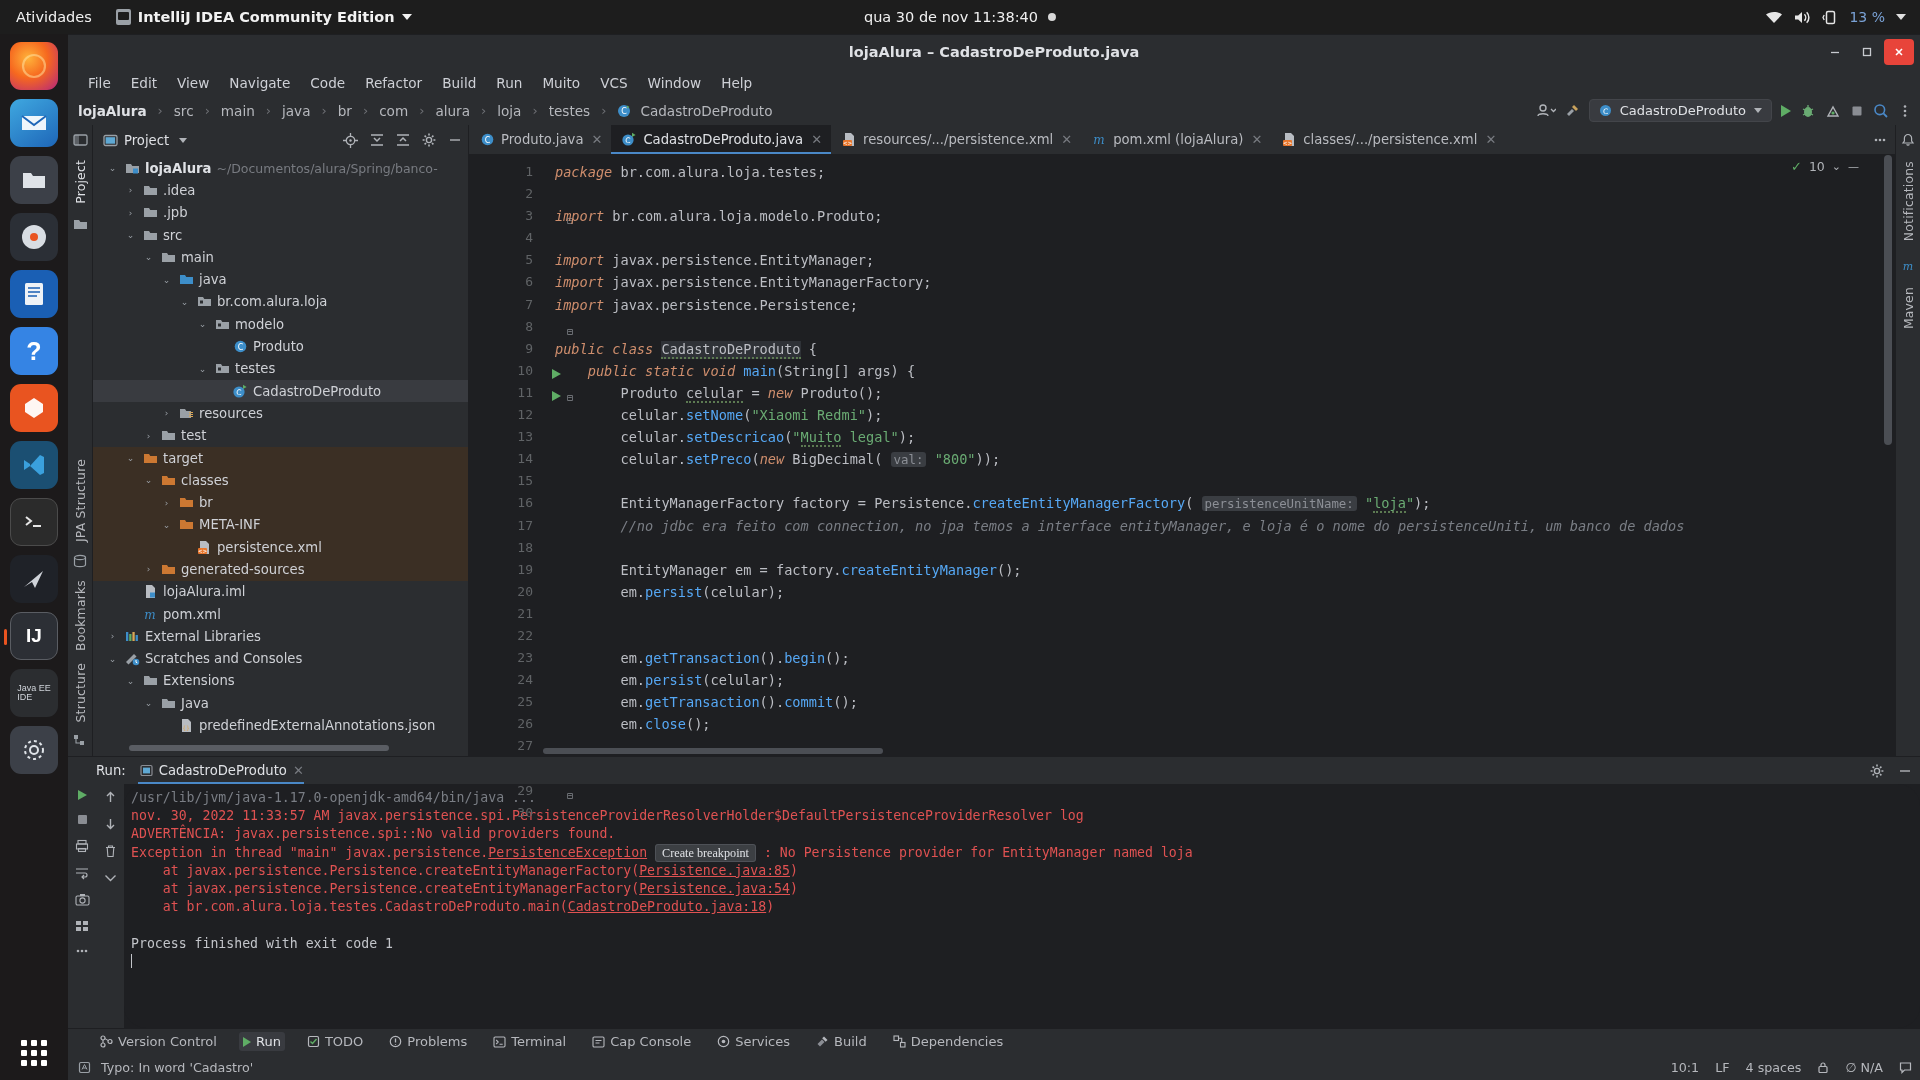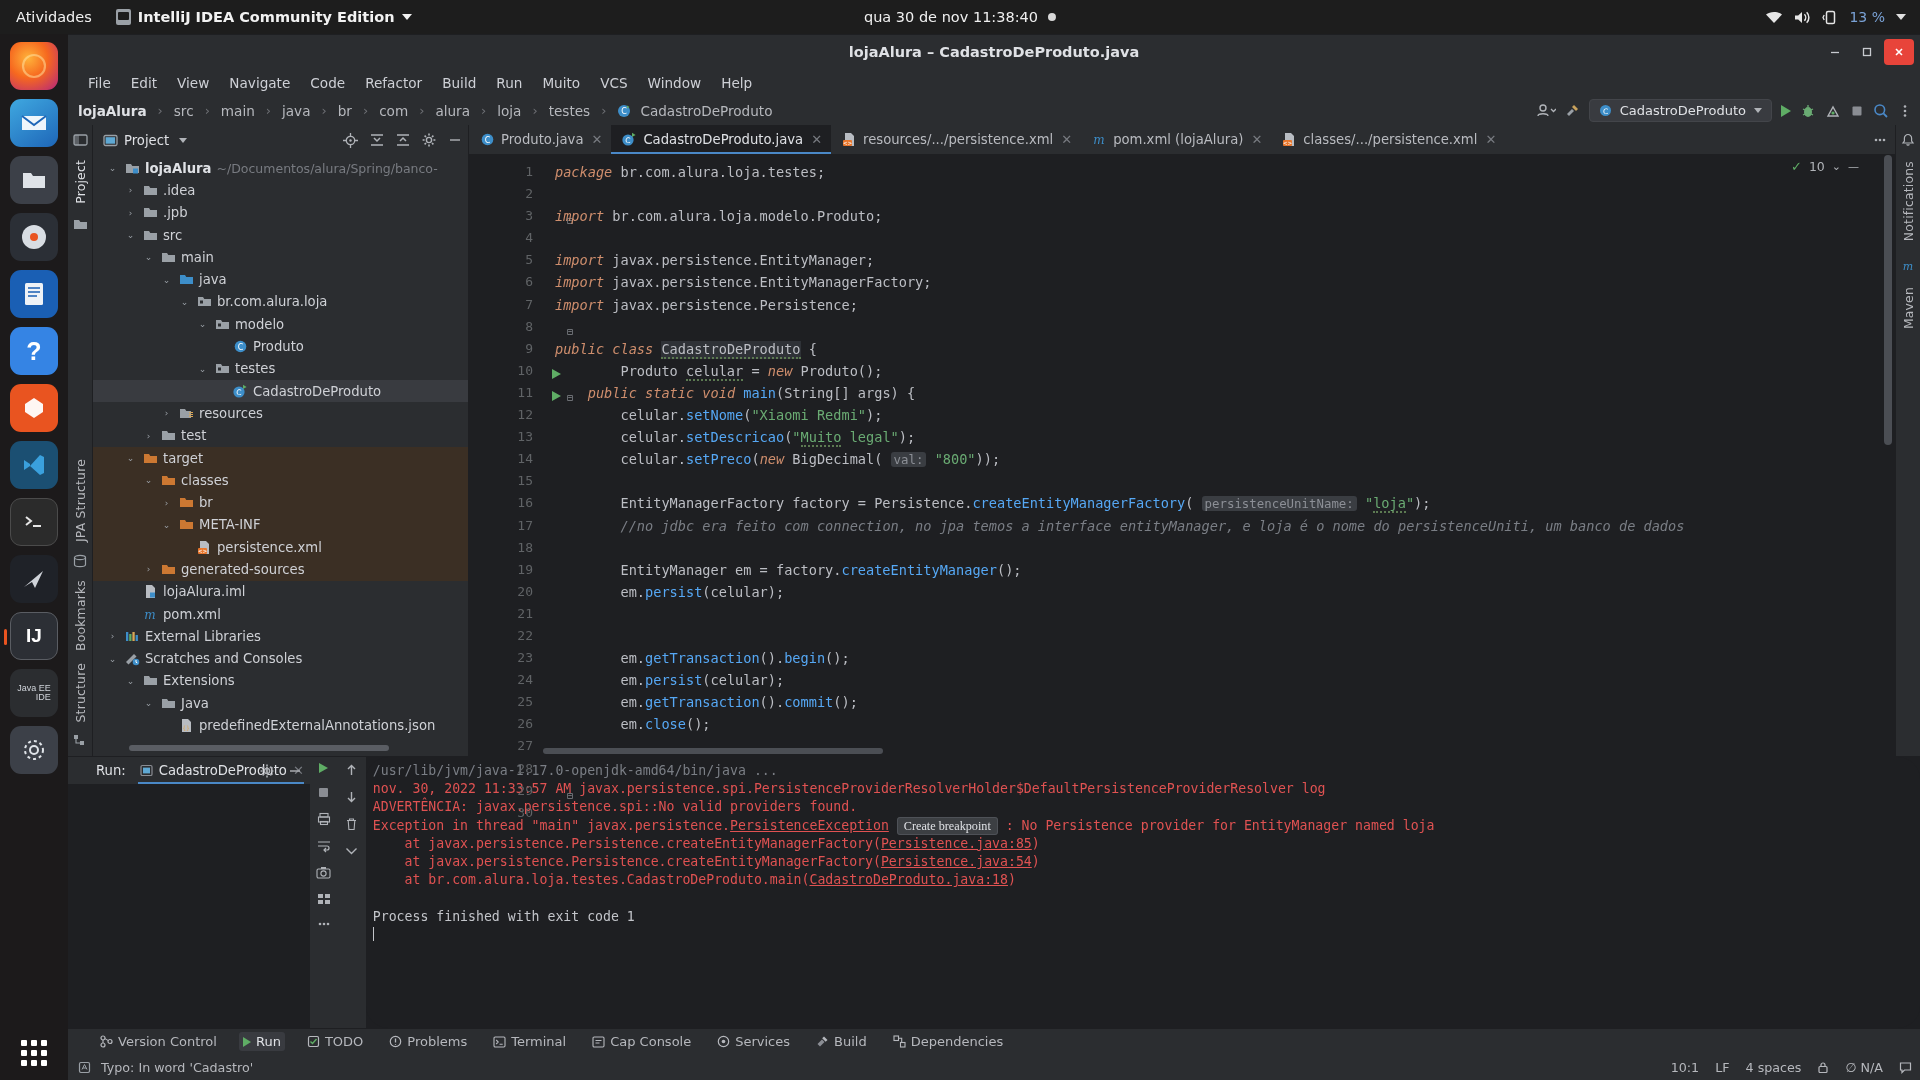--- a/index.html
+++ b/index.html
@@ -187,21 +187,21 @@
   .editor-hscroll i { display:block; height:6px; width: 340px; background:#4b4e54; border-radius:3px;}
 
   
   .rightstrip {
     width: 25px; flex: 0 0 25px; background: #2b2d30; border-left: 1px solid #1e1f22;
     display: flex; flex-direction: column; align-items: center; padding-top: 8px; gap: 14px;
   }
 
   
   .runpanel {
-    height: 272px; flex: 0 0 272px; background: #1e1f22; display: flex; flex-direction: row;
+    height: 272px; flex: 0 0 272px; background: #1e1f22; display: flex; flex-direction: column;
     border-top: 1px solid #1e1f22;
   }
   .run-header {
     height: 27px; flex: 0 0 27px; background: #2b2d30; display:flex; align-items:center;
     padding-left: 28px; gap: 12px; font-size: 13.2px; color:#dfe1e5; position: relative;
   }
   .run-tab { display:flex; align-items:center; gap:6px; position: relative; padding: 0 6px 0 2px; height: 27px;}
   .run-tab::after { content:""; position:absolute; left:0; right:6px; bottom:0; height:2px; background:#4a88c7;}
   .run-header-right { position:absolute; right: 8px; display:flex; align-items:center; gap:14px; color:#b0b3b8;}
   .run-body { flex: 1; display: flex; min-height: 0; }
@@ -333,21 +333,21 @@
     </div>
     <div class="dock-icon" style="background:#1f2228">
       <svg width="26" height="26" viewBox="0 0 26 26">
           <path d="M3 21L22 5 14 22l-3-6z" fill="#cfd3d9"></path>
         </svg>
     </div>
     <div class="dock-icon sel" style="background:#2c2f35;border:1px solid #5a5d63">
       <span style="font-size:19px;font-weight:700;color:#fff;font-family:'Liberation Sans',sans-serif">IJ</span>
     </div>
     <div class="dock-icon" style="background:#2b2d30">
-      <span style="font-size:9px;color:#cfd3d9;text-align:right;line-height:9px;font-family:'Liberation Sans',sans-serif">Java EE<br>IDE</span>
+      <span style="font-size:9px;color:#cfd3d9;text-align:left;line-height:9px;font-family:'Liberation Sans',sans-serif">Java EE<br>IDE</span>
     </div>
     <div class="dock-icon" style="background:#3c4048">
       <svg width="24" height="24" viewBox="0 0 24 24">
           <circle cx="12" cy="12" r="4" fill="none" stroke="#dfe3e8" stroke-width="2"></circle>
           <circle cx="12" cy="12" r="9" fill="none" stroke="#dfe3e8" stroke-width="2" stroke-dasharray="3 3"></circle>
         </svg>
     </div>
     <div class="dock-bottom">
       <div class="grid9">
           <i></i>
@@ -962,22 +962,22 @@
           <div class="code" id="editor-code">
               <div class="cline"><span class="k">package</span> br.com.alura.loja.testes;</div>
               <div class="cline">&nbsp;</div>
               <div class="cline"><span class="k">import</span> br.com.alura.loja.modelo.Produto;</div>
               <div class="cline">&nbsp;</div>
               <div class="cline"><span class="k">import</span> javax.persistence.EntityManager;</div>
               <div class="cline"><span class="k">import</span> javax.persistence.EntityManagerFactory;</div>
               <div class="cline"><span class="k">import</span> javax.persistence.Persistence;</div>
               <div class="cline">&nbsp;</div>
               <div class="cline"><span class="k">public</span> <span class="k">class</span> <span class="hl wavy">CadastroDeProduto</span> {</div>
+              <div class="cline">&nbsp;&nbsp;&nbsp;&nbsp;<span class="k">public</span> <span class="k">static</span> <span class="k">void</span> <span class="m">main</span>(String[] args) {</div>
               <div class="cline">&nbsp;&nbsp;&nbsp;&nbsp;&nbsp;&nbsp;&nbsp;&nbsp;Produto <span class="wavy">celular</span> = <span class="k">new</span> Produto();</div>
-              <div class="cline">&nbsp;&nbsp;&nbsp;&nbsp;<span class="k">public</span> <span class="k">static</span> <span class="k">void</span> <span class="m">main</span>(String[] args) {</div>
               <div class="cline">&nbsp;&nbsp;&nbsp;&nbsp;&nbsp;&nbsp;&nbsp;&nbsp;celular.<span class="m">setNome</span>(<span class="s">"Xiaomi Redmi"</span>);</div>
               <div class="cline">&nbsp;&nbsp;&nbsp;&nbsp;&nbsp;&nbsp;&nbsp;&nbsp;celular.<span class="m">setDescricao</span>(<span class="s">"<span class="wavy">Muito</span> legal"</span>);</div>
               <div class="cline">&nbsp;&nbsp;&nbsp;&nbsp;&nbsp;&nbsp;&nbsp;&nbsp;celular.<span class="m">setPreco</span>(<span class="k">new</span> BigDecimal( <span class="param">val:</span> <span class="s">"800"</span>));</div>
               <div class="cline">&nbsp;</div>
               <div class="cline">&nbsp;&nbsp;&nbsp;&nbsp;&nbsp;&nbsp;&nbsp;&nbsp;EntityManagerFactory factory = Persistence.<span class="m">createEntityManagerFactory</span>( <span class="param">persistenceUnitName:</span> <span class="s">"<span class="wavy">loja</span>"</span>);</div>
               <div class="cline">&nbsp;&nbsp;&nbsp;&nbsp;&nbsp;&nbsp;&nbsp;&nbsp;<span class="cm">//no jdbc era feito com connection, no jpa temos a interface entityManager, e loja é o nome do persistenceUniti, um banco de dados</span></div>
               <div class="cline">&nbsp;</div>
               <div class="cline">&nbsp;&nbsp;&nbsp;&nbsp;&nbsp;&nbsp;&nbsp;&nbsp;EntityManager em = factory.<span class="m">createEntityManager</span>();</div>
               <div class="cline">&nbsp;&nbsp;&nbsp;&nbsp;&nbsp;&nbsp;&nbsp;&nbsp;em.<span class="m">persist</span>(celular);</div>
               <div class="cline">&nbsp;</div>

